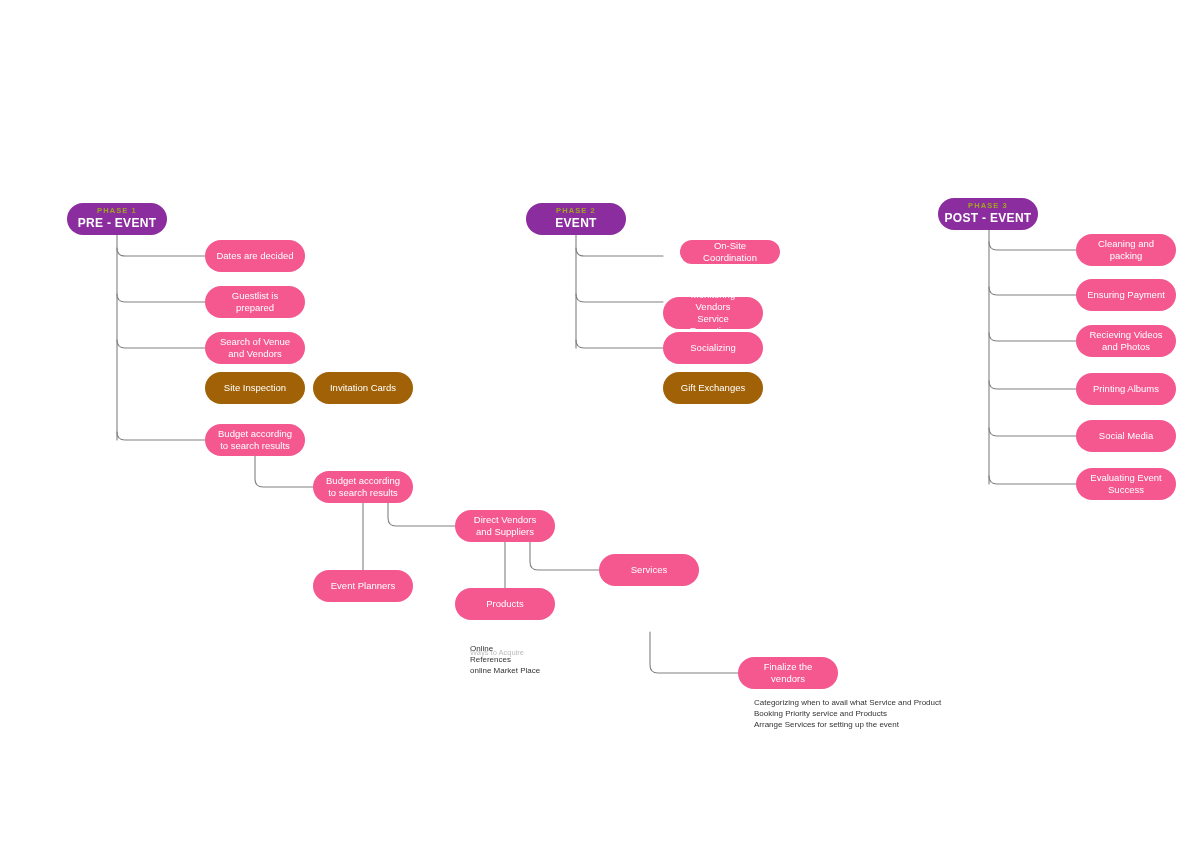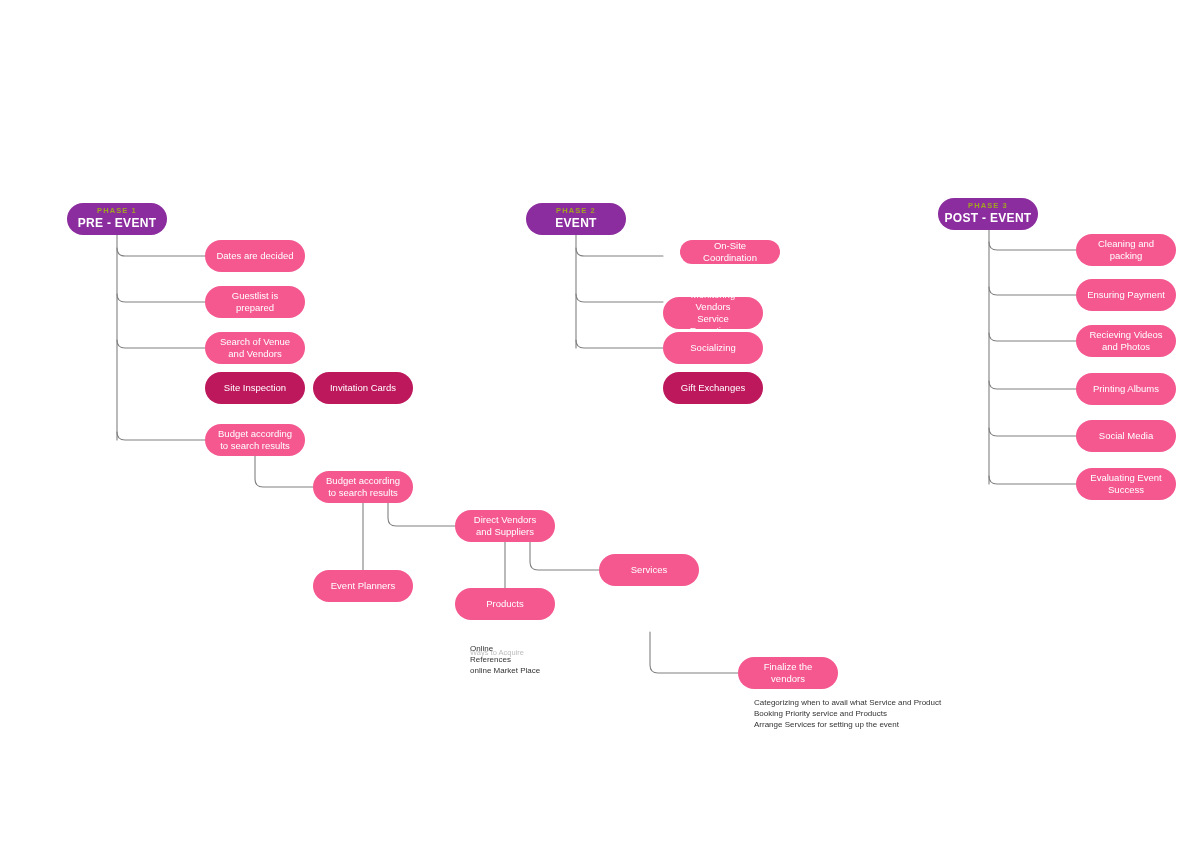--- a/index.html
+++ b/index.html
@@ -71,21 +71,21 @@
     align-items: center;
     justify-content: center;
     text-align: center;
     box-sizing: border-box;
     color: #ffffff;
     font-size: 9.5px;
     line-height: 12px;
     padding: 0 10px;
   }
   .node.faded {
-    background: #be185d;
+    background: #a16207;
   }
   .node span {
     display: block;
     white-space: pre-line;
   }
   .notes {
     position: absolute;
     font-size: 8px;
     line-height: 11.2px;
     color: #333333;

